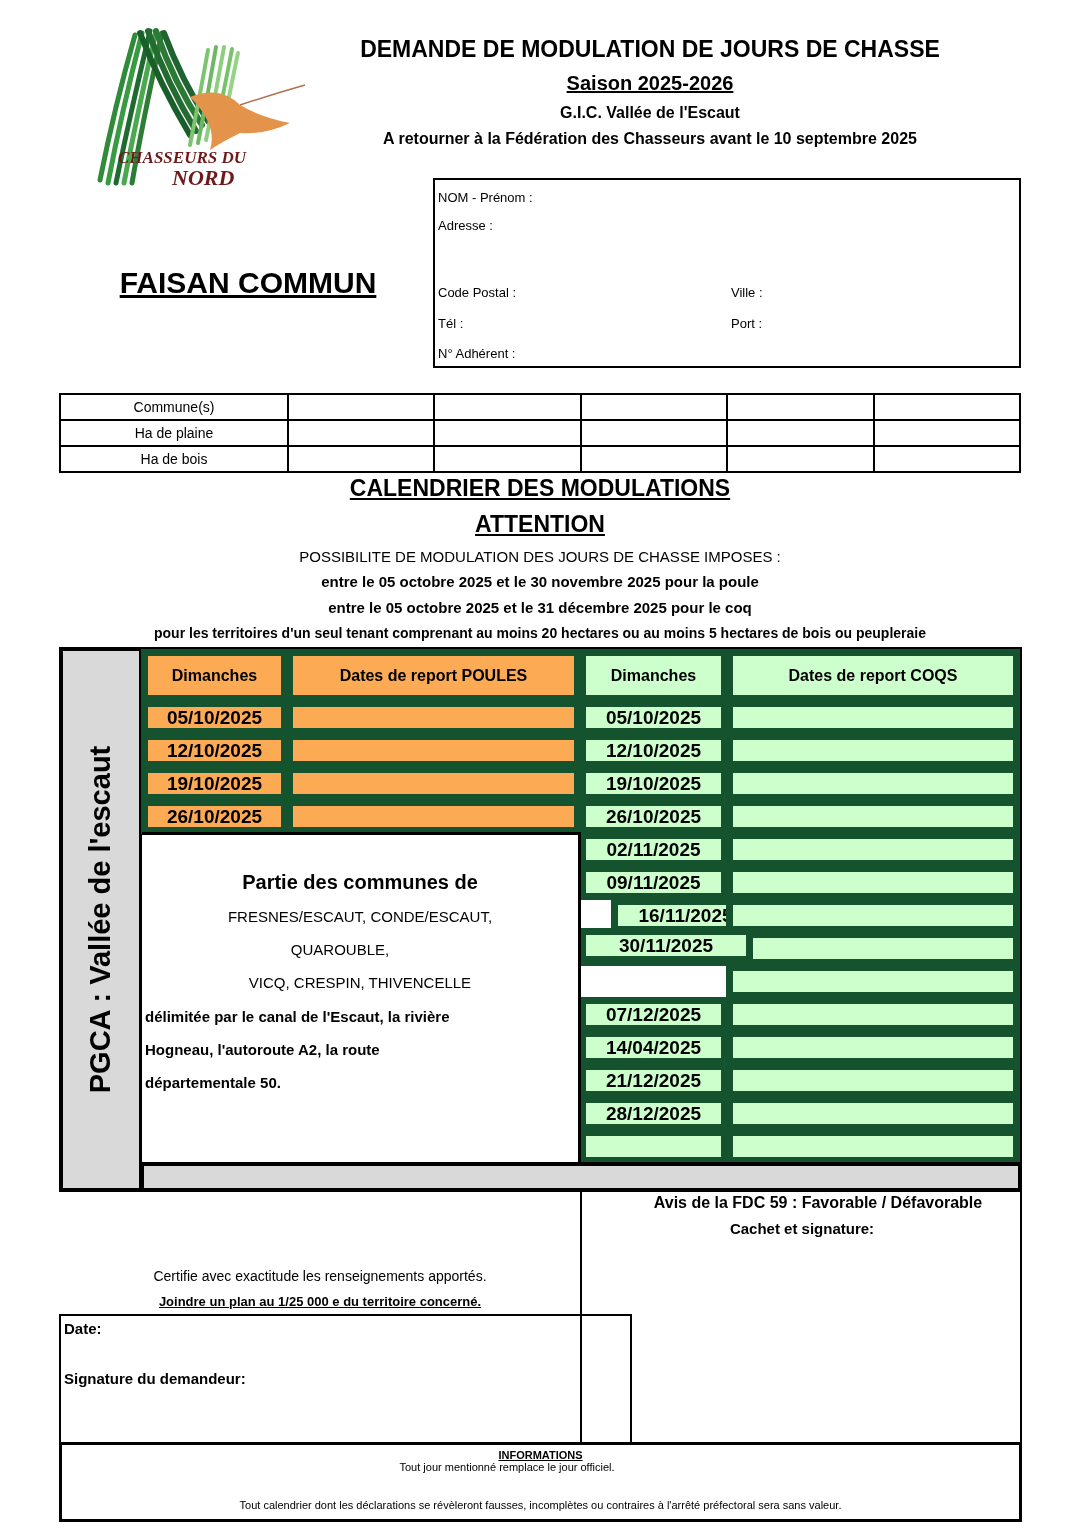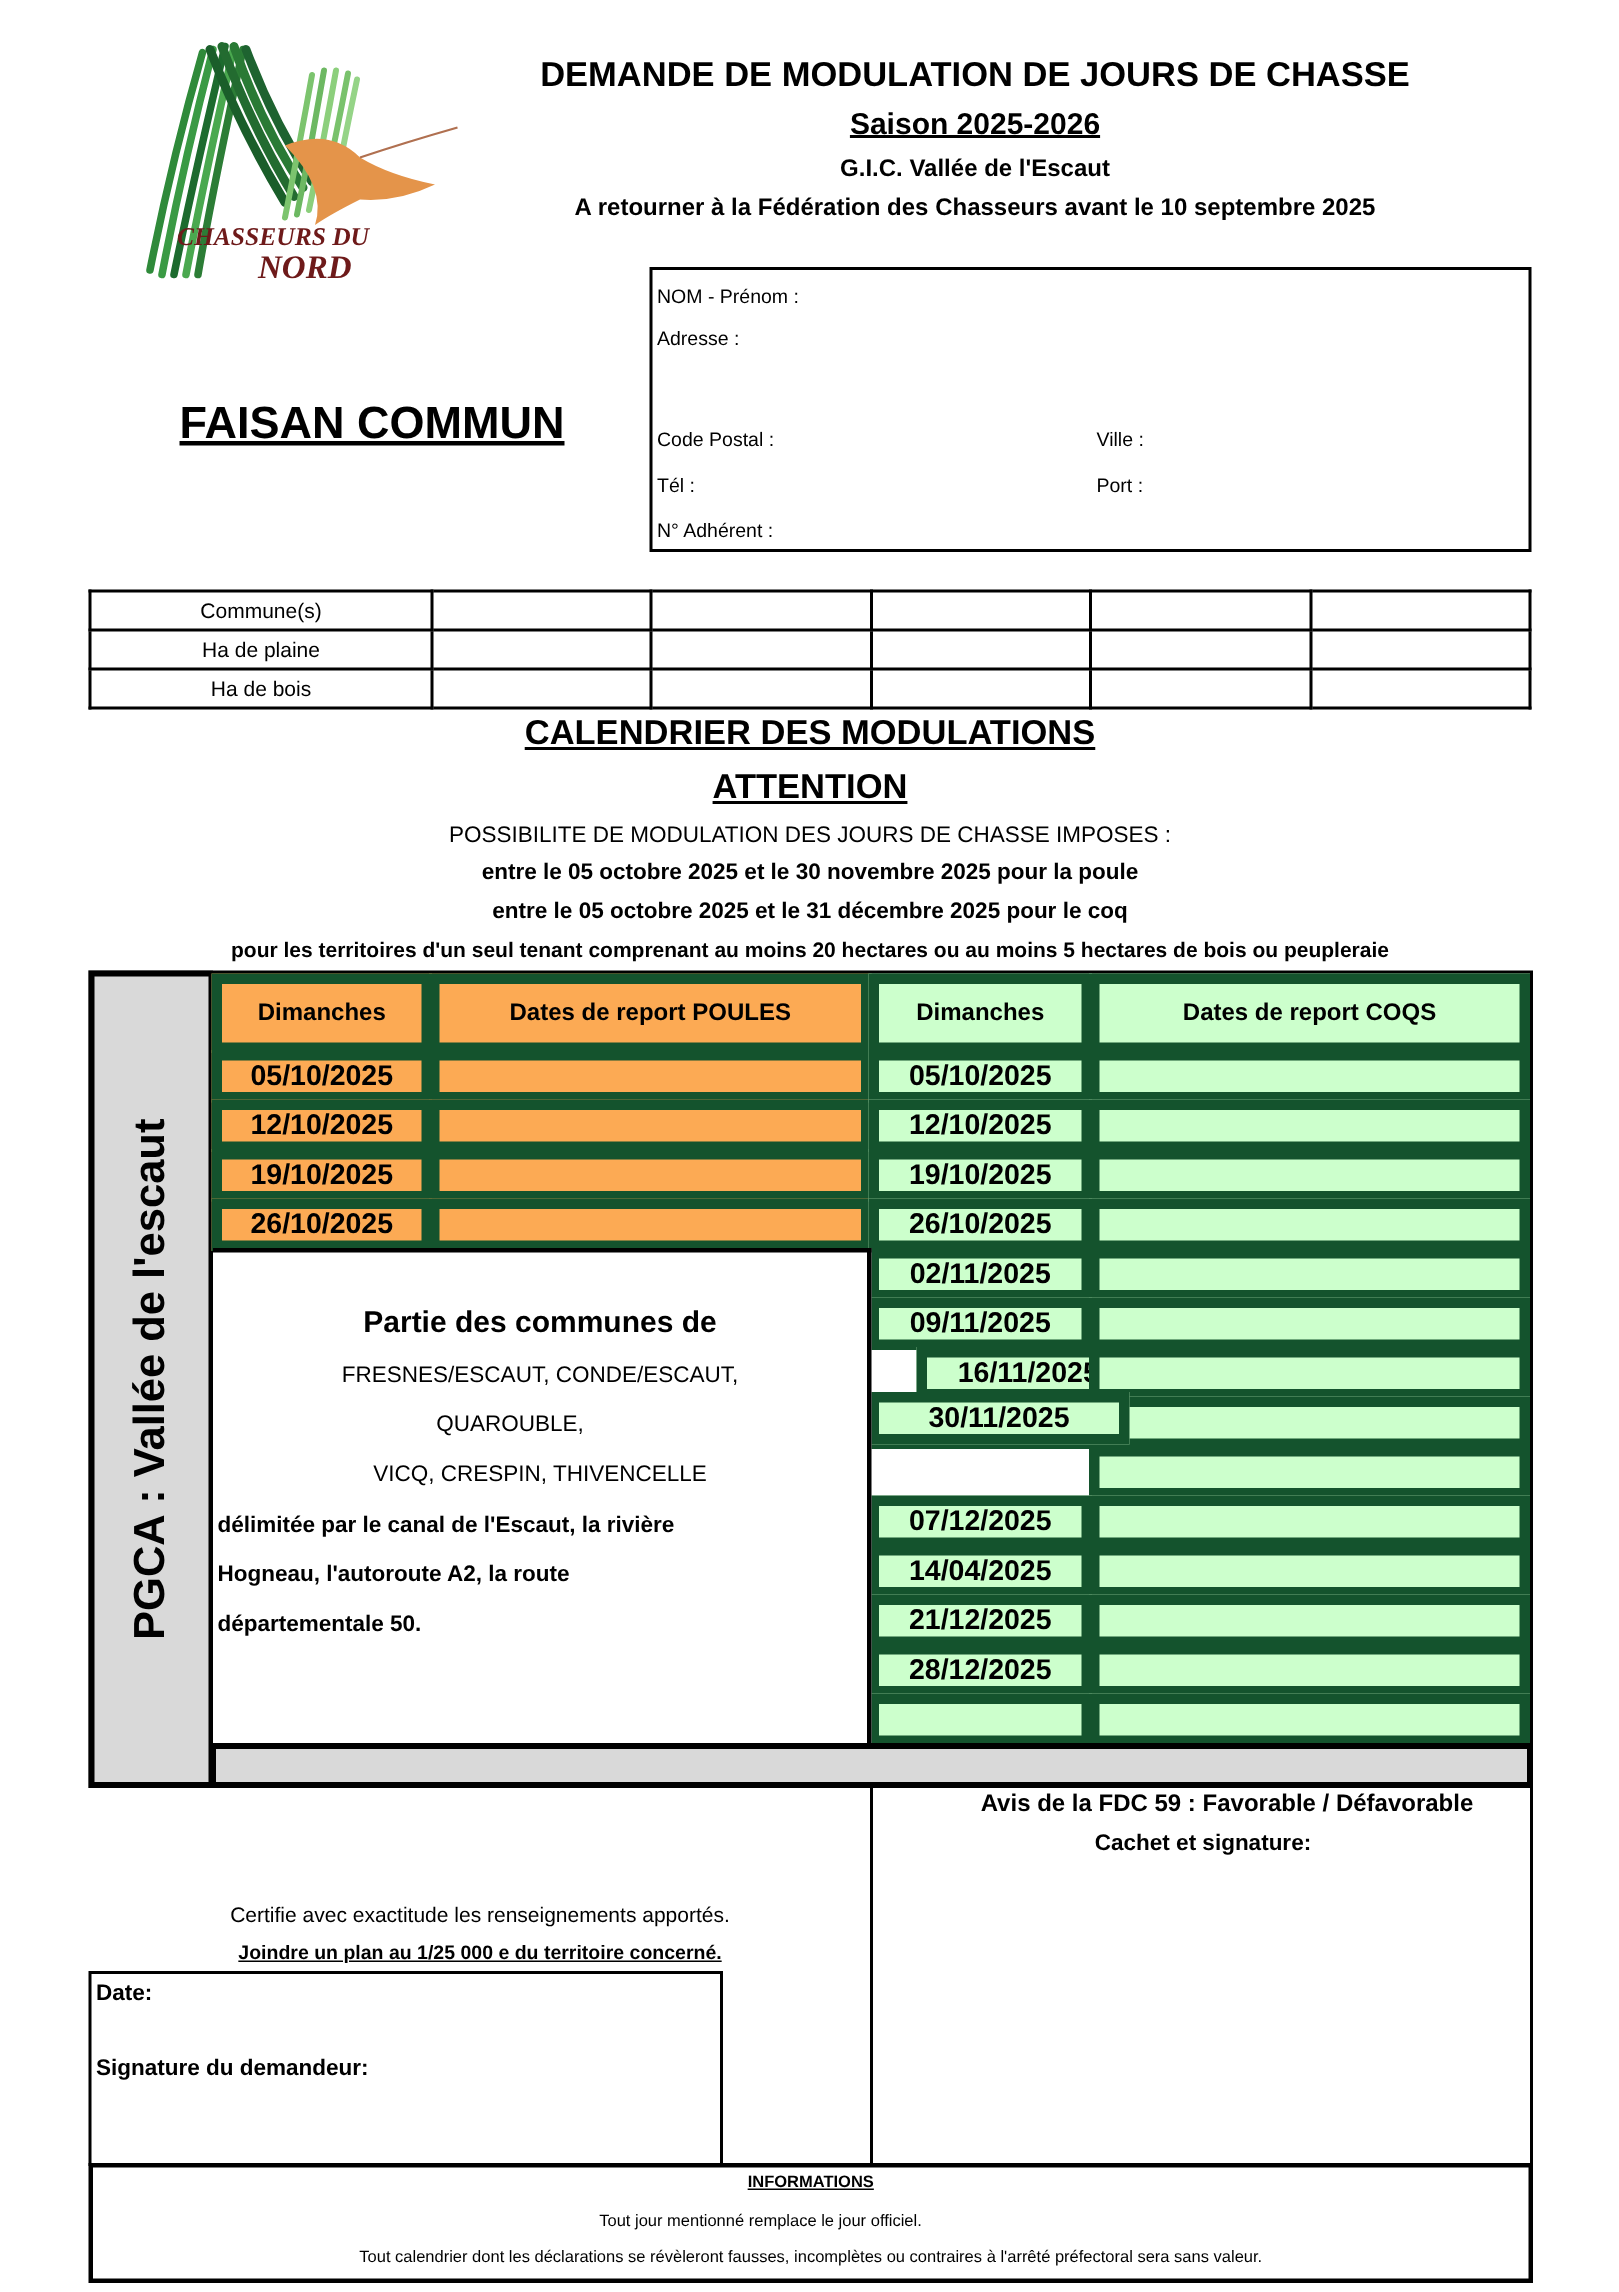--- a/index.html
+++ b/index.html
@@ -45,21 +45,21 @@
   .orange { background: #fcaa54; }
   .green { background: #ccffcc; }
   .hdr { font-size: 16px; }
   .date { font-size: 19px; }
 
   #desc { left: 142px; top: 832px; width: 439px; height: 332px; background: #fff; border-top: 3px solid #000; border-right: 3px solid #000; }
   #bottomstrip { left: 142px; top: 1162px; width: 880px; height: 30px; background: #d9d9d9; border-top: 4px solid #000; border-bottom: 4px solid #000; border-right: 4px solid #000; border-left: 2px solid #000; }
 
   
   #avisbox { left: 580px; top: 1190px; width: 442px; height: 254px; border-left: 2px solid #000; border-right: 2px solid #000; }
-  #datebox { left: 59px; top: 1314px; width: 423px; height: 130px; border: 2px solid #000; }
+  #datebox { left: 59px; top: 1314px; width: 573px; height: 130px; border: 2px solid #000; }
   #infobox { left: 59px; top: 1442px; width: 963px; height: 80px; border: 3px solid #000; }
 </style>
 </head>
 <body>
 
 <div id="logo" class="abs">
   <svg width="230" height="165" viewBox="0 0 230 165">
     <g fill="none" stroke-linecap="round">
       <path d="M10 155 Q 25 80 45 10" stroke="#2f8a3a" stroke-width="5"></path>
       <path d="M18 158 Q 32 85 52 8" stroke="#3a9a44" stroke-width="5"></path>
@@ -206,15 +206,15 @@
 <div class="abs center" style="left:60px; top:1268px; width:520px; font-size:14px;">Certifie avec exactitude les renseignements apportés.</div>
 <div class="abs center bold ul" style="left:60px; top:1294px; width:520px; font-size:13px;">Joindre un plan au 1/25 000 e du territoire concerné.</div>
 
 <div id="datebox" class="abs">
   <div class="abs bold" style="left:3px; top:4px; font-size:15px;">Date:</div>
   <div class="abs bold" style="left:3px; top:54px; font-size:15px;">Signature du demandeur:</div>
 </div>
 
 <div id="infobox" class="abs">
   <div class="abs center bold ul" style="left:0; top:4px; width:957px; font-size:11px;">INFORMATIONS</div>
-  <div class="abs center" style="left:0; top:30px; width:890px; font-size:11px;">Tout jour mentionné remplace le jour officiel.</div>
+  <div class="abs center" style="left:0; top:16px; width:890px; font-size:11px;">Tout jour mentionné remplace le jour officiel.</div>
   <div class="abs center" style="left:0; top:54px; width:957px; font-size:11px;">Tout calendrier dont les déclarations se révèleront fausses, incomplètes ou contraires à l'arrêté préfectoral sera sans valeur.</div>
 </div>
 
 </body></html>

